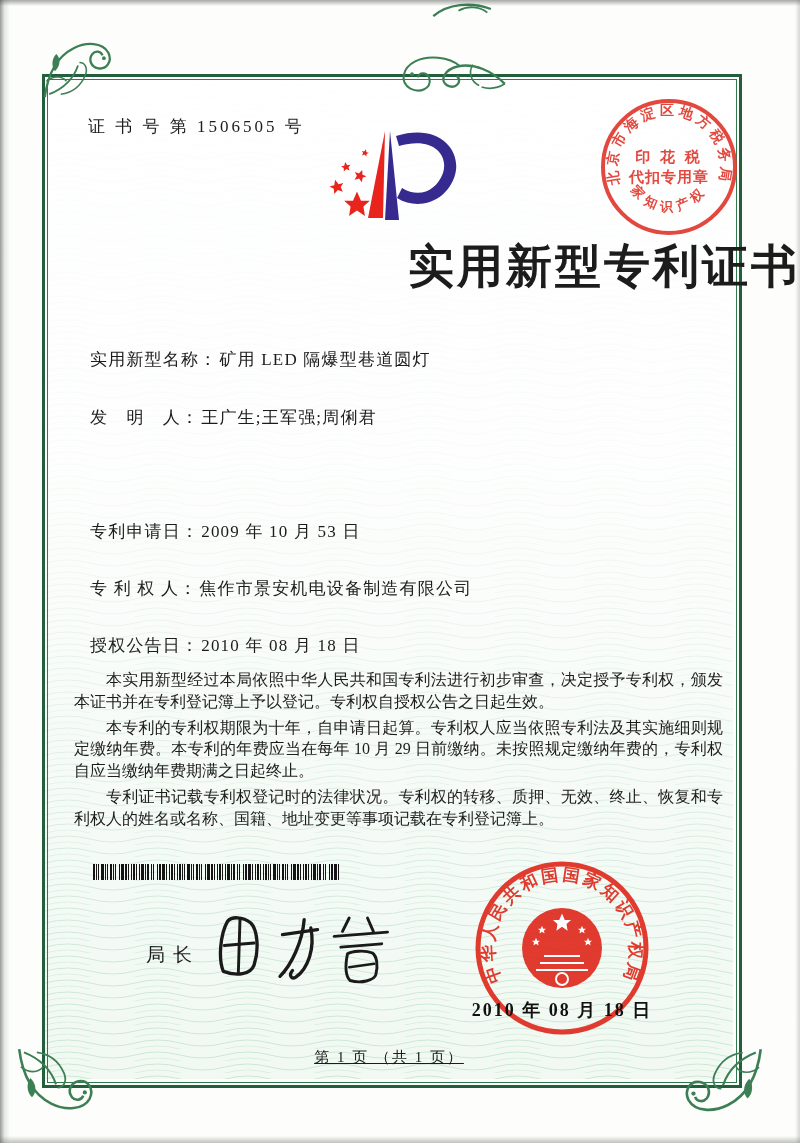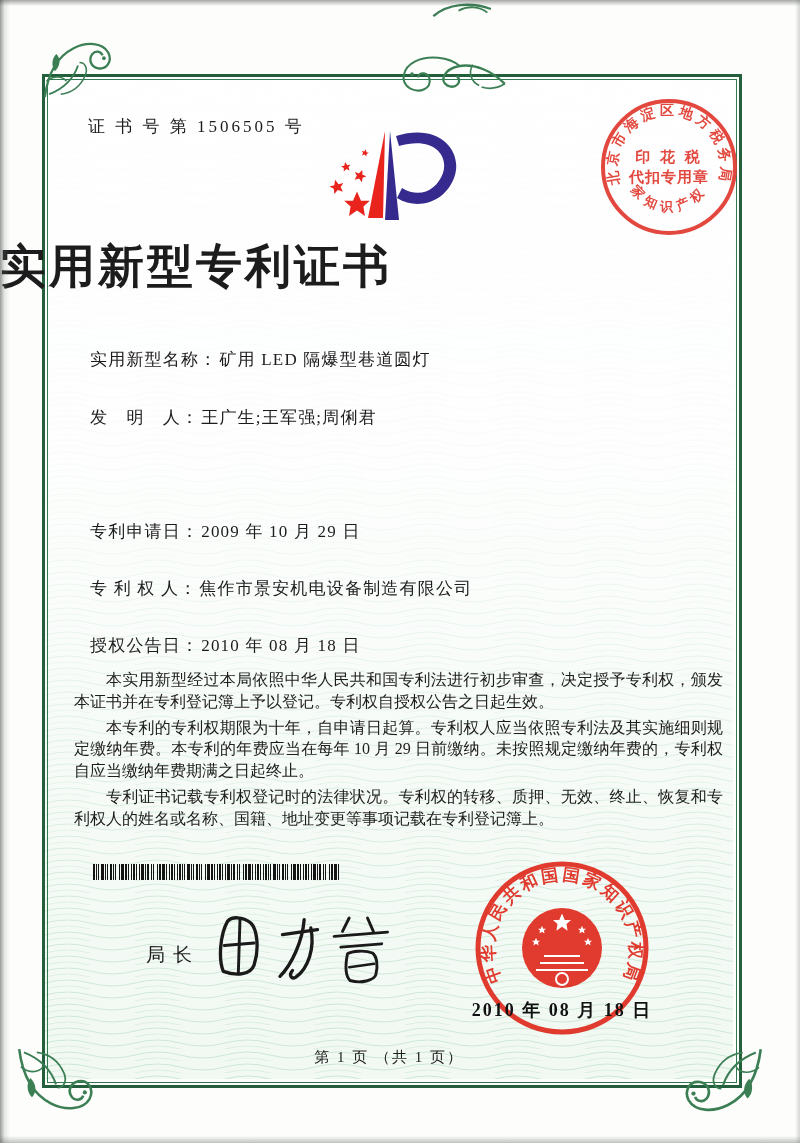--- a/index.html
+++ b/index.html
@@ -19,41 +19,41 @@
   .paper-fade{position:absolute;left:45px;top:77px;width:688px;height:1002px;z-index:1;
       background:linear-gradient(180deg,rgba(255,255,255,.95) 0%,rgba(255,255,255,.85) 38%,
                  rgba(255,255,255,.45) 62%,rgba(255,255,255,.08) 86%,rgba(255,255,255,0) 100%);}
   .frame{position:absolute;left:42px;top:74px;width:694px;height:1008px;
       border:3px solid #235f3d;z-index:2;}
   .frame::after{content:"";position:absolute;inset:2px;border:1px solid #2f7a4f;}
 
   .cert-no{position:absolute;left:88px;top:115px;font-size:17px;letter-spacing:3px;z-index:3;}
   .logo{position:absolute;left:322px;top:126px;z-index:3;}
   .tax-stamp{position:absolute;left:596px;top:94px;z-index:4;opacity:.93;}
-  .title{position:absolute;left:0;top:236px;width:800px;text-align:left;
+  .title{position:absolute;left:0;top:236px;width:800px;text-align:right;
       font-size:46px;font-weight:700;letter-spacing:3px;z-index:3;}
 
   .field{position:absolute;left:90px;font-size:17px;letter-spacing:1.2px;white-space:nowrap;z-index:3;}
   .f1{top:348px}.f2{top:406px}.f3{top:463px}.f4{top:520px}.f5{top:577px}.f6{top:634px}
   .field .val{margin-left:2px;}
 
   .paragraphs{position:absolute;left:74px;top:669px;width:660px;z-index:3;
       font-size:16px;line-height:21.8px;text-align:justify;}
   .paragraphs p{margin:0 11px 4px 0;text-indent:2em;}
 
   .barcode{position:absolute;left:93px;top:864px;z-index:3;}
   .role-label{position:absolute;left:146px;top:942px;font-size:19px;letter-spacing:8px;z-index:3;}
   .signature{position:absolute;left:205px;top:908px;z-index:3;}
 
   .seal{position:absolute;left:474px;top:860px;z-index:4;opacity:.92;}
   .seal-date{position:absolute;left:462px;top:998px;width:200px;text-align:center;z-index:5;
       font-size:18px;font-weight:700;letter-spacing:2px;color:#111;}
 
   .footer-page{position:absolute;left:42px;top:1048px;width:694px;text-align:center;
-      font-size:15px;letter-spacing:2px;z-index:3;}
+      font-size:15px;letter-spacing:2px;z-index:3;text-decoration:underline;}
 
   .orn{position:absolute;z-index:6;}
 </style>
 </head>
 <body>
 
 <div class="page">
 
   <svg class="guilloche" width="688" height="1002" aria-hidden="true">
     <defs>
@@ -107,21 +107,21 @@
 
   <div class="title">实用新型专利证书</div>
 
   <div class="field f2">
     <span>发　明　人：</span><span class="val">王广生;王军强;周俐君</span>
   </div>
   <div class="field f1">
     <span>实用新型名称：</span><span class="val">矿用 LED 隔爆型巷道圆灯</span>
   </div>
   <div class="field f4">
-    <span>专利申请日：</span><span class="val">2009 年 10 月 29 日</span>
+    <span>专利申请日：</span><span class="val">2009 年 10 月 53 日</span>
   </div>
   <div class="field f5">
     <span>专 利 权 人：</span><span class="val">焦作市景安机电设备制造有限公司</span>
   </div>
   <div class="field f6">
     <span>授权公告日：</span><span class="val">2010 年 08 月 18 日</span>
   </div>
 
   <div class="paragraphs">
     <p>本实用新型经过本局依照中华人民共和国专利法进行初步审查，决定授予专利权，颁发本证书并在专利登记簿上予以登记。专利权自授权公告之日起生效。</p>

